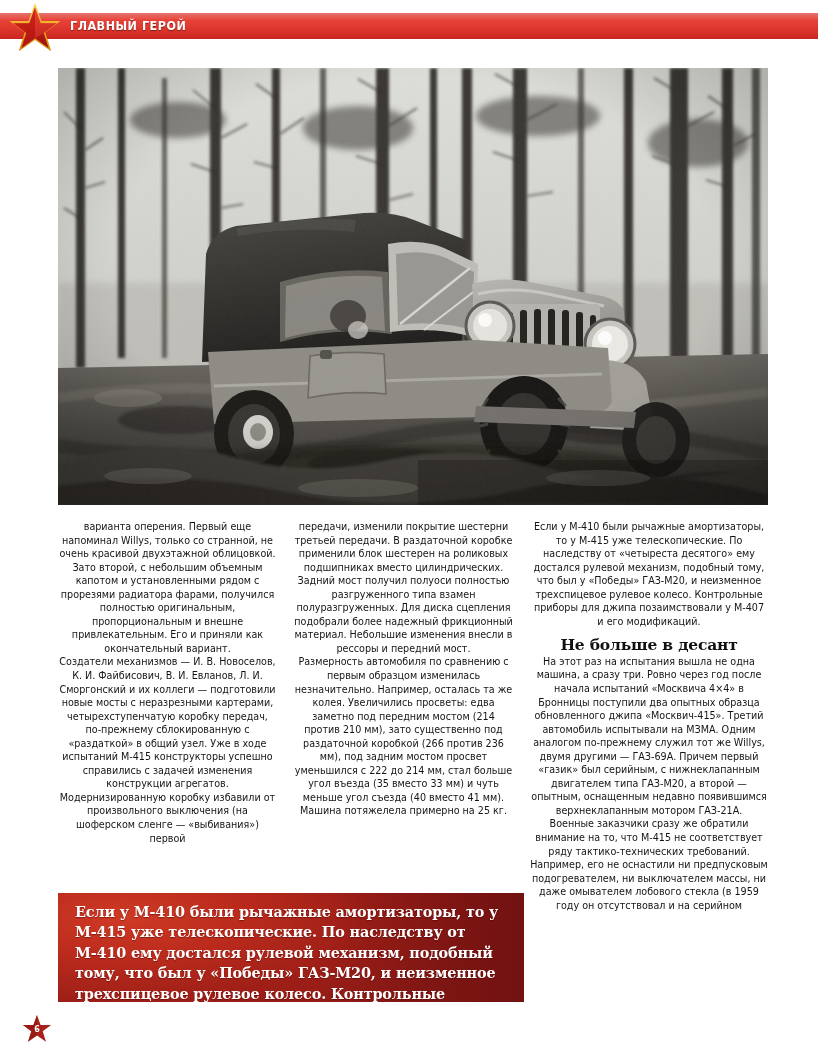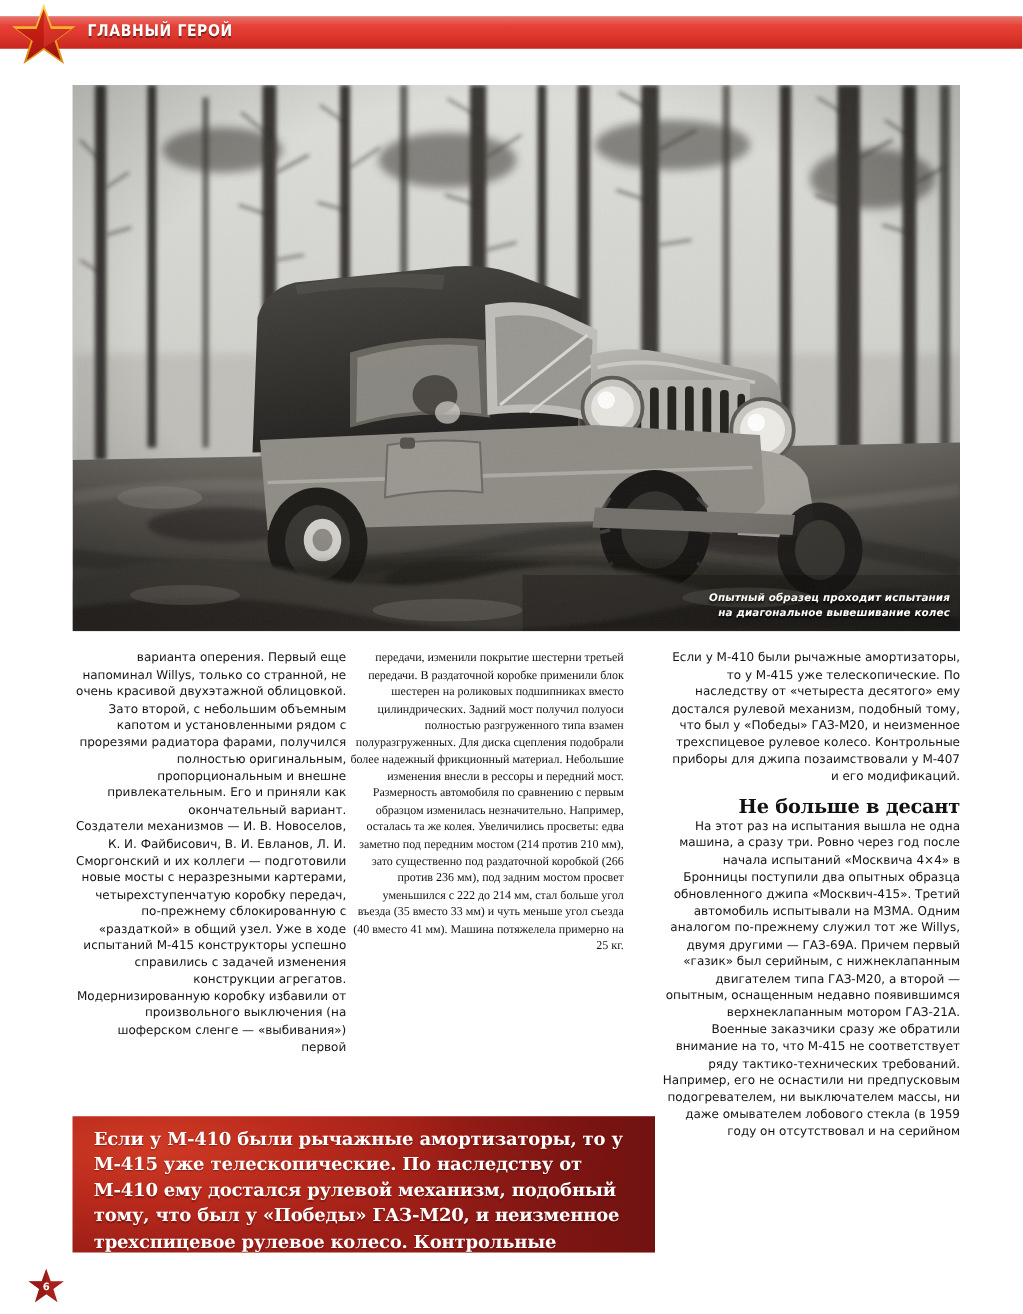--- a/index.html
+++ b/index.html
@@ -49,25 +49,25 @@
     line-height:11.5px; color:#ffffff;
     text-shadow:0 1px 2px rgba(0,0,0,.85);
     letter-spacing:.1px;
   }
 
   
   .col{
     position:absolute; top:520px; width:219px;
     font-family:"DejaVu Sans", sans-serif;
     font-size:9.6px; line-height:13.55px;
-    color:#141414; text-align:right;
+    color:#141414; text-align:center;
   }
   .col p{margin:0;}
   .col-1{left:58px;}
-  .col-2{left:280px;font-family:Liberation Serif, serif;}
+  .col-2{left:294px;}
   .col-3{left:530px; width:238px;}
 
   .subhead{
     font-family:"DejaVu Serif", serif;
     font-size:15.5px; font-weight:700;
     color:#111; margin:10px 0 3px 0;
     letter-spacing:-.2px;
   }
 
   
@@ -305,24 +305,20 @@
       <ellipse cx="300" cy="420" rx="60" ry="9"></ellipse>
       <ellipse cx="540" cy="410" rx="52" ry="8"></ellipse>
     </g>
 
     <rect x="360" y="392" width="350" height="45" fill="#000" opacity=".22"></rect>
 
     <rect x="0" y="0" width="710" height="437" fill="url(#vig)"></rect>
     <rect x="0" y="0" width="710" height="437" filter="url(#grain)" opacity=".5"></rect>
   </svg>
 
-  <div class="photo-caption">
-    <span>Опытный образец проходит испытания</span><br>
-    <span>на диагональное вывешивание колес</span>
-  </div>
 </div>
 
 <div class="col col-1">
   <p>варианта оперения. Первый еще напоминал Willys, только со странной, не очень красивой двухэтажной облицовкой. Зато второй, с небольшим объемным капотом и установленными рядом с прорезями радиатора фарами, получился полностью оригинальным, пропорциональным и внешне привлекательным. Его и приняли как окончательный вариант.</p>
   <p>Создатели механизмов — И. В. Новоселов, К. И. Файбисович, В. И. Евланов, Л. И. Сморгонский и их коллеги — подготовили новые мосты с неразрезными картерами, четырехступенчатую коробку передач, по-прежнему сблокированную с «раздаткой» в общий узел. Уже в ходе испытаний М-415 конструкторы успешно справились с задачей изменения конструкции агрегатов. Модернизированную коробку избавили от произвольного выключения (на шоферском сленге — «выбивания») первой</p>
 </div>
 
 <div class="col col-2">
   <p>передачи, изменили покрытие шестерни третьей передачи. В раздаточной коробке применили блок шестерен на роликовых подшипниках вместо цилиндрических. Задний мост получил полуоси полностью разгруженного типа взамен полуразгруженных. Для диска сцепления подобрали более надежный фрикционный материал. Небольшие изменения внесли в рессоры и передний мост.</p>
   <p>Размерность автомобиля по сравнению с первым образцом изменилась незначительно. Например, осталась та же колея. Увеличились просветы: едва заметно под передним мостом (214 против 210 мм), зато существенно под раздаточной коробкой (266 против 236 мм), под задним мостом просвет уменьшился с 222 до 214 мм, стал больше угол въезда (35 вместо 33 мм) и чуть меньше угол съезда (40 вместо 41 мм). Машина потяжелела примерно на 25 кг.</p>

